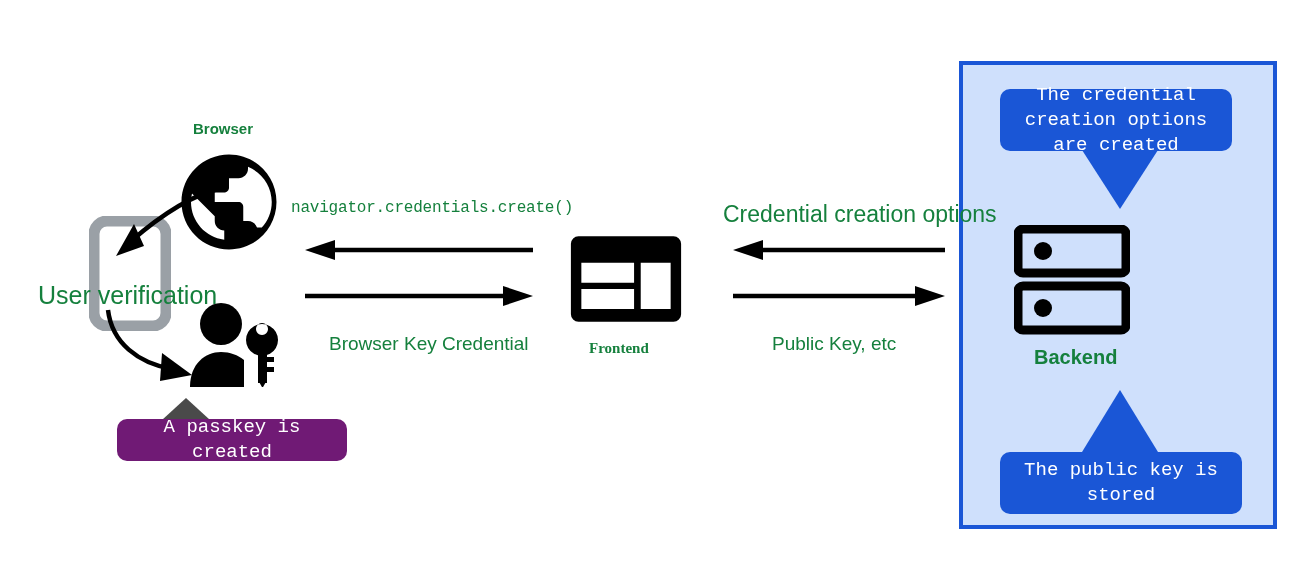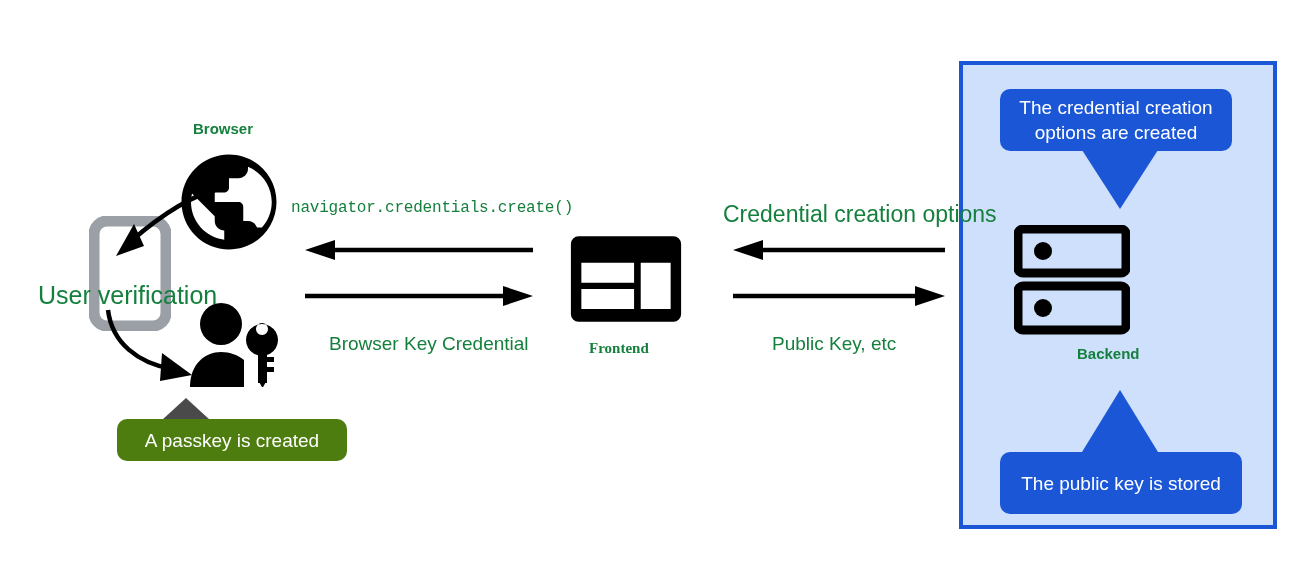--- a/index.html
+++ b/index.html
@@ -52,23 +52,24 @@
     box-sizing: border-box;
     border-radius: 10px;
     color: #ffffff;
     text-align: center;
     display: flex;
     align-items: center;
     justify-content: center;
     font-size: 19px;
     line-height: 25px;
     padding: 16px 14px;
+    font-family: Liberation Mono, monospace;
   }
   .callout-blue { background: #1a56d6; }
-  .callout-dark { background: #4d7c0f; }
+  .callout-dark { background: #701a75; }
 
   .ptr {
     position: absolute;
     width: 0;
     height: 0;
   }
   
   .ptr-down-blue {
     border-left: 38px solid transparent;
     border-right: 38px solid transparent;
@@ -105,21 +106,21 @@
 
   <div class="abs" style="left:1014px; top:225px;">
     <svg width="116" height="110" viewBox="0 0 116 110" xmlns="http://www.w3.org/2000/svg">
       <rect x="4" y="4" width="108" height="44" rx="5" ry="5" fill="none" stroke="#000000" stroke-width="9"></rect>
       <circle cx="29" cy="26" r="9" fill="#000000"></circle>
       <rect x="4" y="61" width="108" height="44" rx="5" ry="5" fill="none" stroke="#000000" stroke-width="9"></rect>
       <circle cx="29" cy="83" r="9" fill="#000000"></circle>
     </svg>
   </div>
 
-  <div class="lbl lbl-bold" style="left:1034px; top:345px; font-size:15px;margin-left:43px;">Backend</div>
+  <div class="lbl lbl-bold" style="left:1034px; top:345px; font-size:20px;">Backend</div>
 
   <div class="ptr ptr-up-blue abs" style="left:1082px; top:390px;"></div>
 
   <div class="callout callout-blue" style="left:1000px; top:452px; width:242px; height:62px;">
     <span>The public key is stored</span>
   </div>
 
   <div class="lbl lbl-bold" style="left:193px; top:120px; font-size:15px;">Browser</div>
 
   <div class="abs" style="left:172px; top:145px;">

